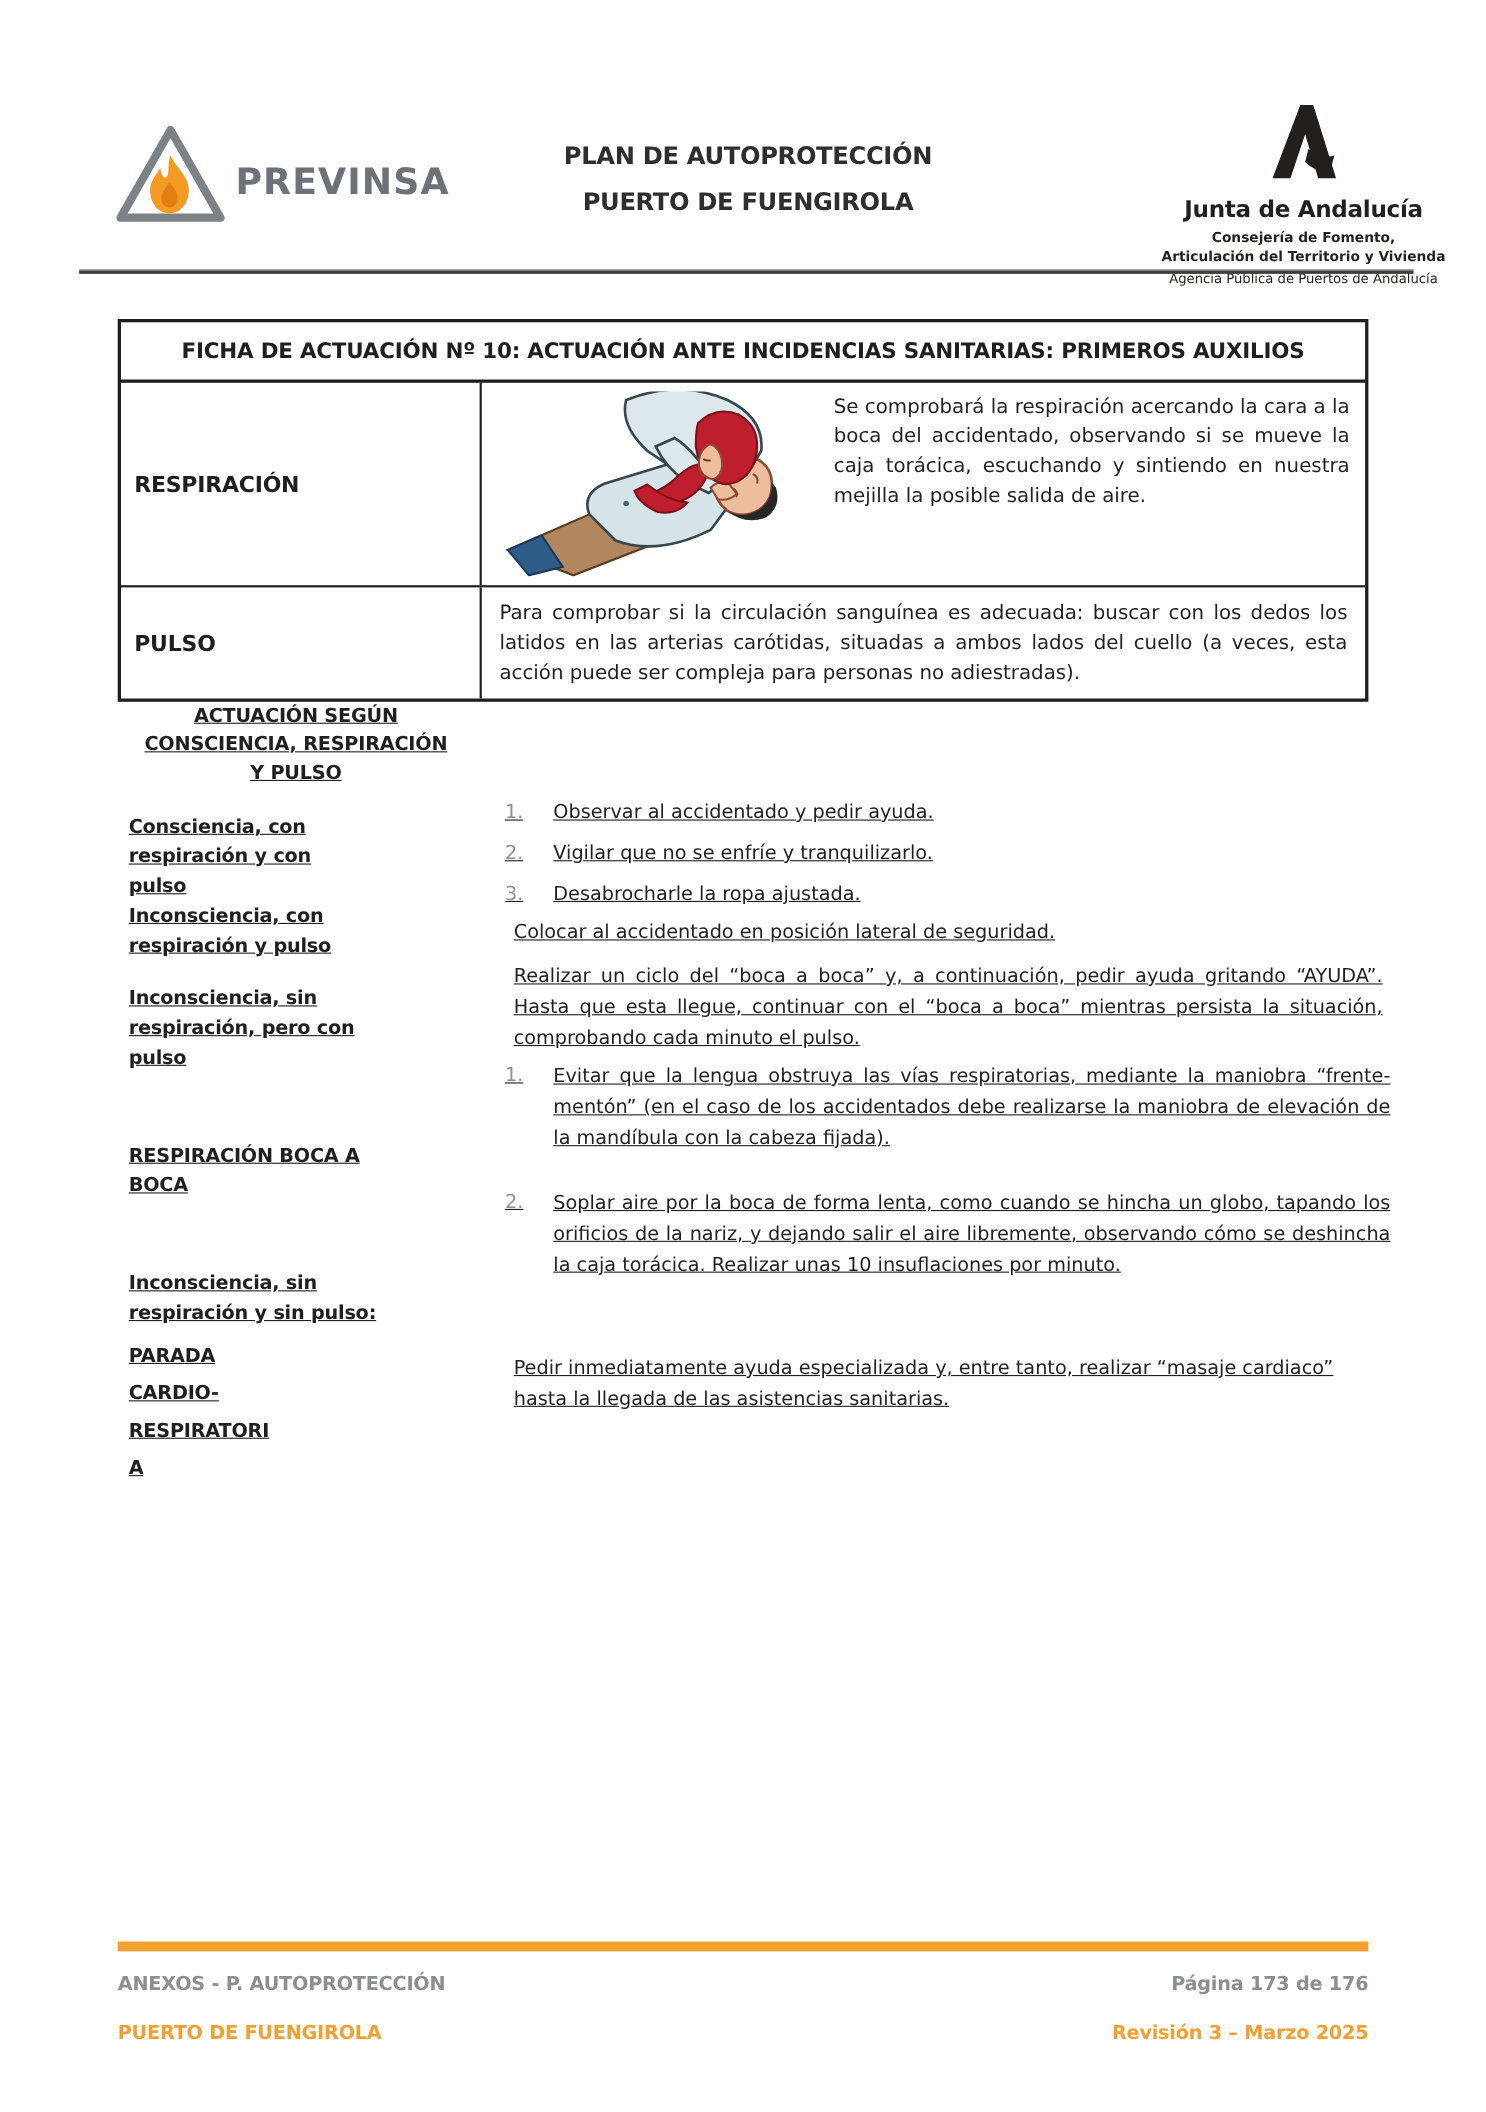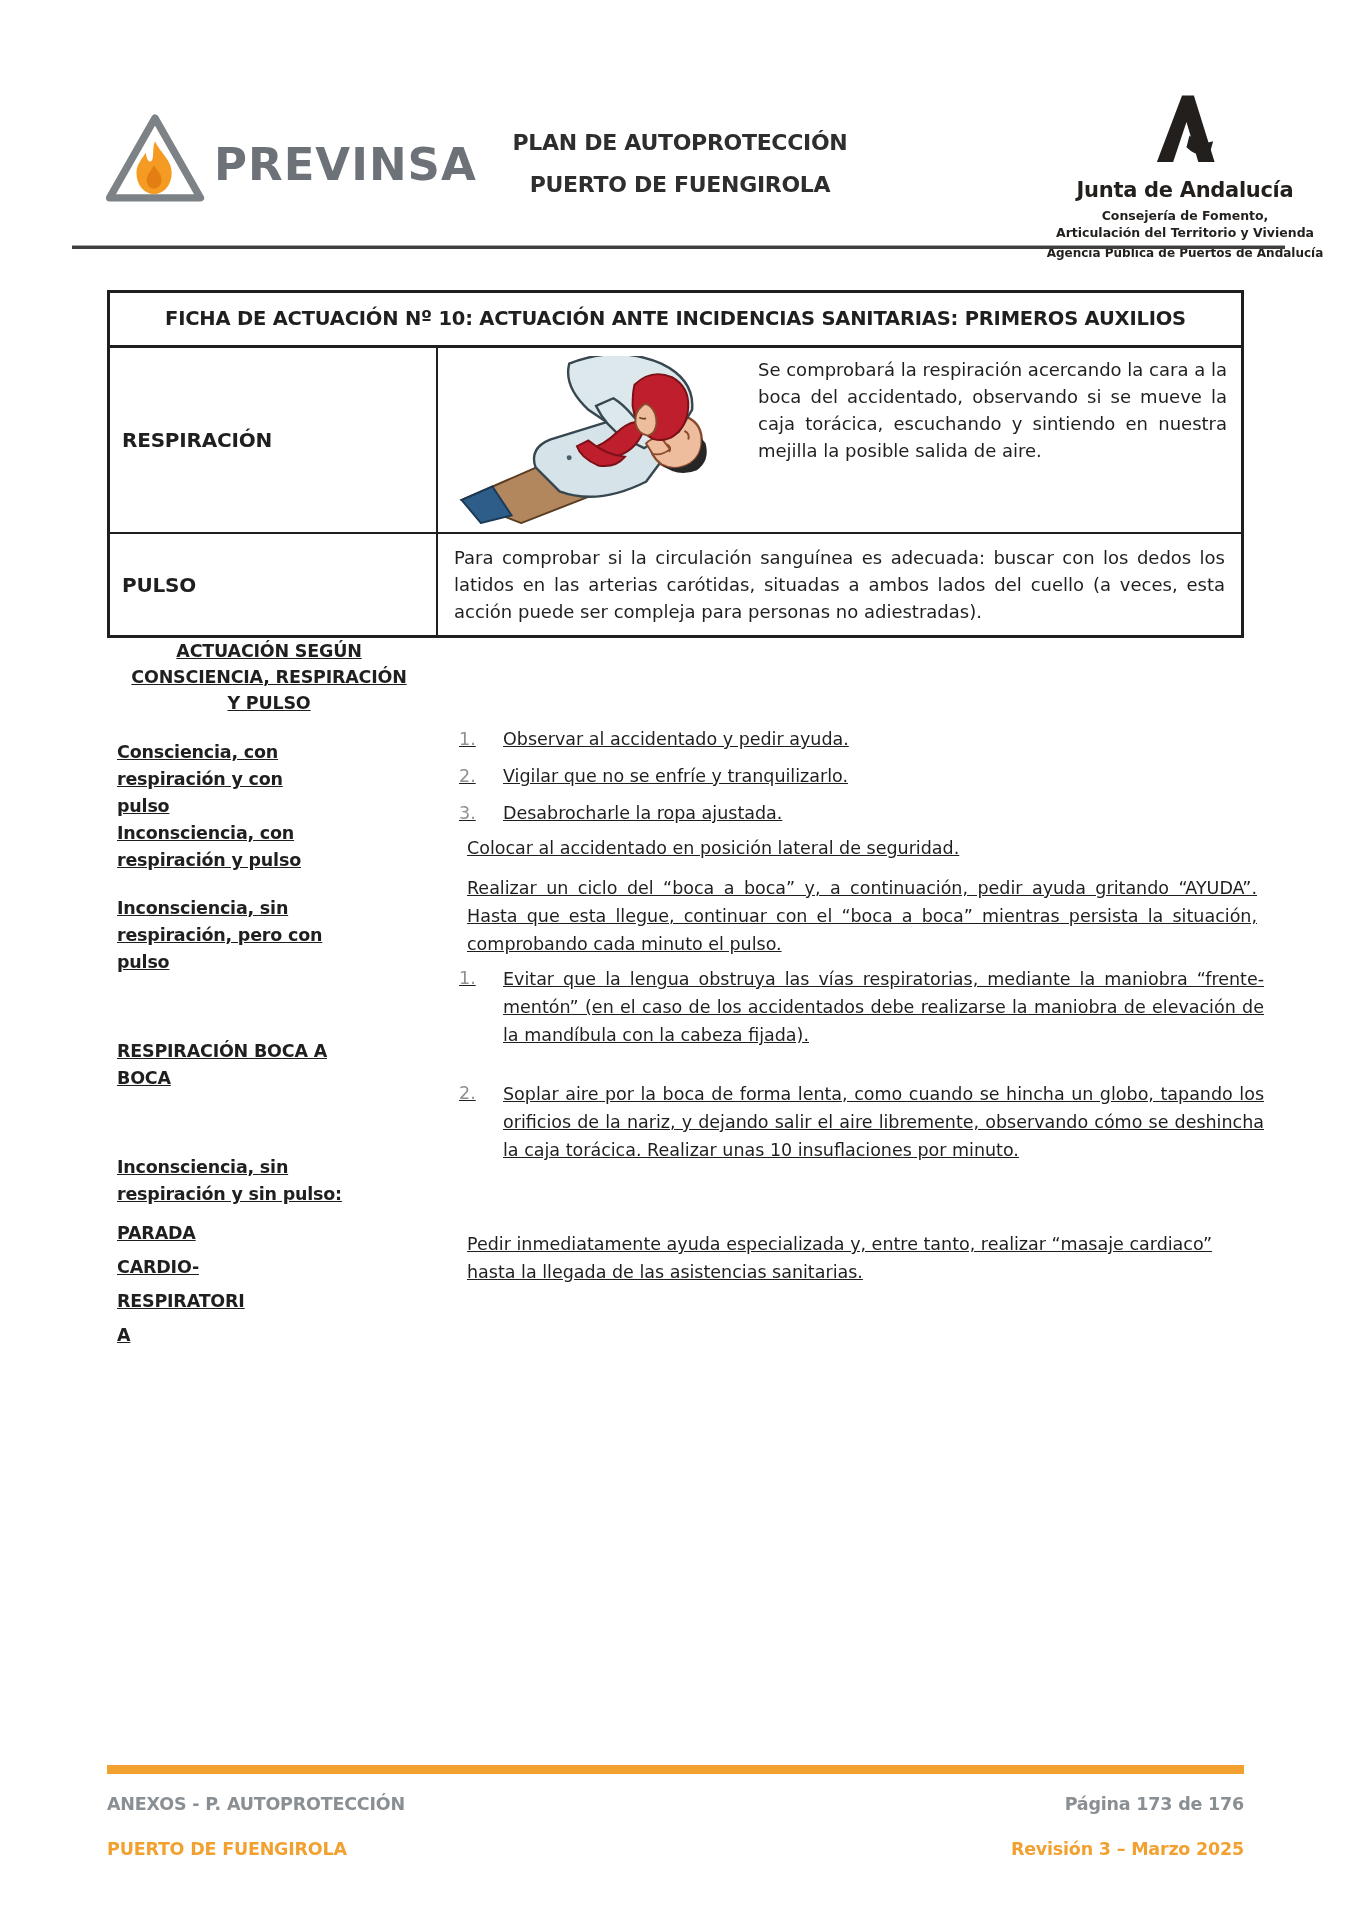--- a/index.html
+++ b/index.html
@@ -5,29 +5,29 @@
   html,body { margin:0; padding:0; background:#e8e8e8; }
   .page {
     position:relative; width:1351px; height:1920px; margin:0 auto;
     background:#ffffff; overflow:hidden;
     font-family:"DejaVu Sans","Liberation Sans",sans-serif;
     color:#1f1f1f;
   }
   
   .logo-previnsa { position:absolute; left:104px; top:108px; display:flex; align-items:center; }
   .logo-previnsa svg { width:102px; height:100px; }
-  .previnsa-word { font-size:45px; font-weight:bold; color:#6d7278; letter-spacing:1px; margin-left:8px;margin-top:13px; }
+  .previnsa-word { font-size:33px; font-weight:bold; color:#6d7278; letter-spacing:1px; margin-left:8px;margin-top:13px; }
   .doc-title { position:absolute; left:400px; top:130px; width:560px; text-align:center;
                font-weight:bold; font-size:22px; color:#2e2e2e; letter-spacing:-0.3px; }
   .doc-title .line2 { margin-top:17px; }
   .junta { position:absolute; left:1040px; top:90px; width:290px; text-align:center; color:#231f1c; }
   .junta svg { width:74px; height:82px; }
   .junta-name { font-size:21px; font-weight:bold; margin-top:2px; letter-spacing:-0.3px; }
   .junta-dept { font-size:12.5px; font-weight:bold; line-height:17px; margin-top:5px; }
-  .junta-agency { font-size:12px; font-weight:bold; margin-top:5px; }
+  .junta-agency { font-size:12px; font-weight:normal; margin-top:5px; }
   .header-rule { position:absolute; left:72px; top:245px; width:1213px; height:3px;
                  background:#3f3f3f; border-top:1px solid #a5a5a5; }
   
   .ficha { position:absolute; left:107px; top:290px; width:1137px; border:3px solid #1f1f1f; box-sizing:border-box; }
   .ficha-title { padding:11px 55px; text-align:center; font-weight:bold; font-size:19.5px;
                  line-height:30px; border-bottom:3px solid #1f1f1f; letter-spacing:-0.2px; }
   .frow { display:grid; grid-template-columns:328px 1fr; }
   .frow + .frow { border-top:2px solid #1f1f1f; }
   .fcell-label { border-right:2px solid #1f1f1f; display:flex; align-items:center;
                  padding-left:12px; font-weight:bold; font-size:20px; letter-spacing:-0.2px;text-align:right; }

